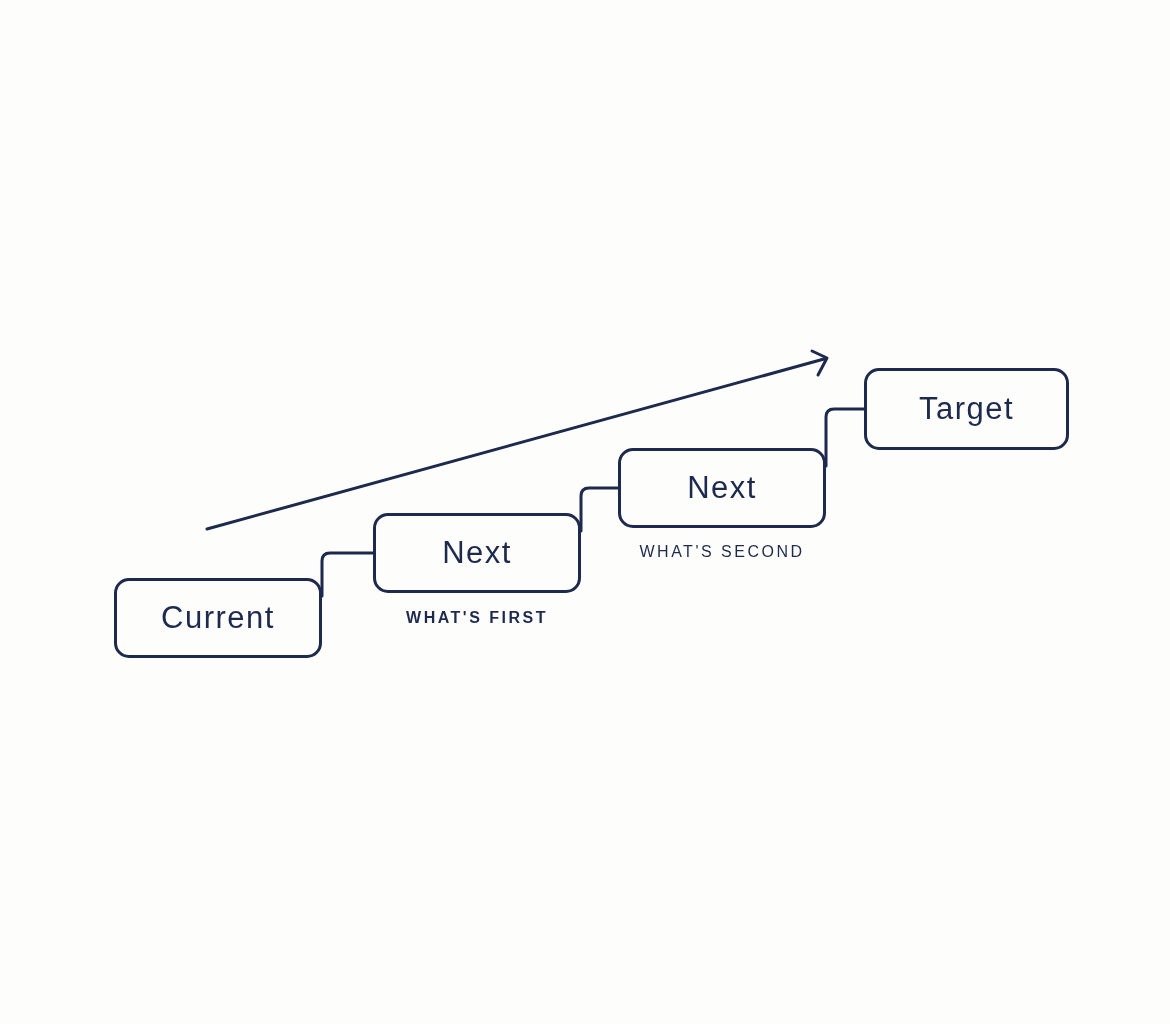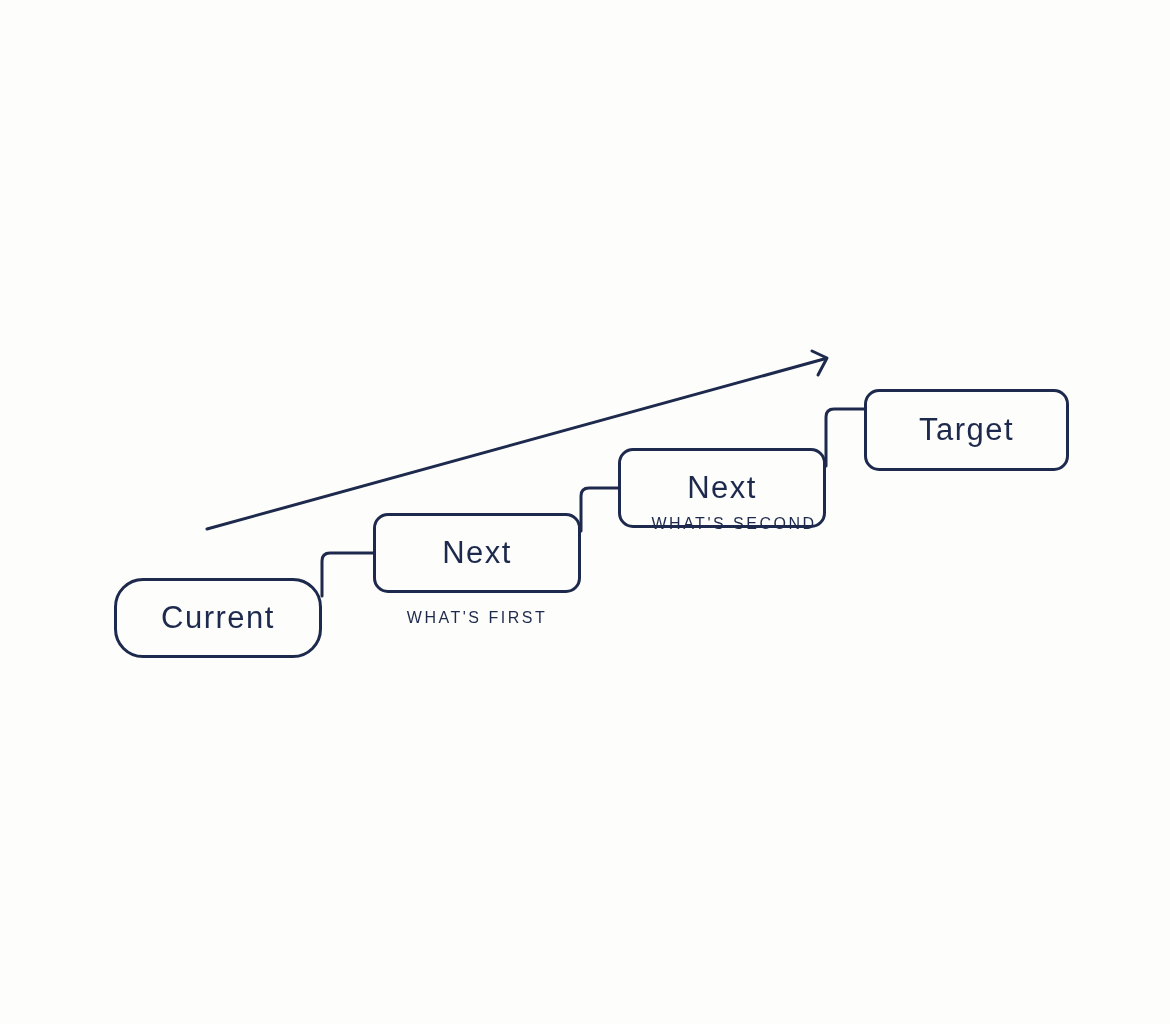--- a/index.html
+++ b/index.html
@@ -31,38 +31,38 @@
     border-radius: 15px;
     background: var(--bg);
     display: flex;
     align-items: center;
     justify-content: center;
     color: var(--ink);
     font-size: 31px;
     font-weight: 500;
     letter-spacing: 1.5px;
   }
-  .b1 { left: 114px; top: 578px; width: 208px; height: 80px; border-radius: 29px; }
+  .b1 { left: 114px; top: 578px; width: 208px; height: 80px; }
   .b2 { left: 373px; top: 513px; width: 208px; height: 80px; }
   .b3 { left: 618px; top: 448px; width: 208px; height: 80px; }
-  .b4 { left: 864px; top: 368px; width: 205px; height: 82px; margin-top: 21px; }
+  .b4 { left: 864px; top: 368px; width: 205px; height: 82px; }
   .step-caption {
     position: absolute;
     width: 288px;
     text-align: center;
     color: var(--ink);
     font-size: 16px;
     font-weight: 500;
     letter-spacing: 2.5px;
     line-height: 20px;
     white-space: nowrap;
   }
   .c1 { left: 74px;  top: 674px; }
-  .c2 { left: 333px; top: 608px; }
-  .c3 { left: 578px; top: 514px; margin-left: 12px; }
+  .c2 { left: 333px; top: 608px; font-weight: bold; }
+  .c3 { left: 578px; top: 542px; }
   .c4 { left: 823px; top: 466px; }
 </style>
 </head>
 <body>
 
 <div class="canvas">
 
   <svg class="lines-layer" viewBox="0 0 1170 1024">
 
     <path d="M 207 529 L 824 359" fill="none" stroke="#1e2a4d" stroke-width="3" stroke-linecap="round"></path>

